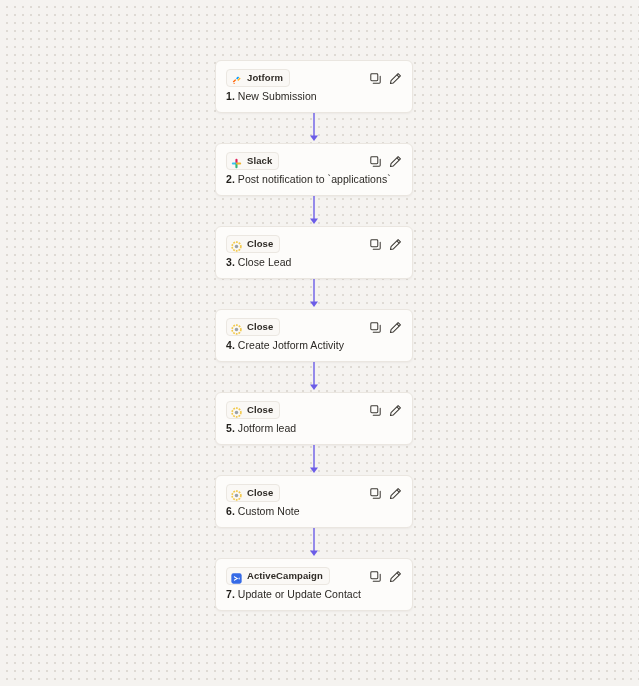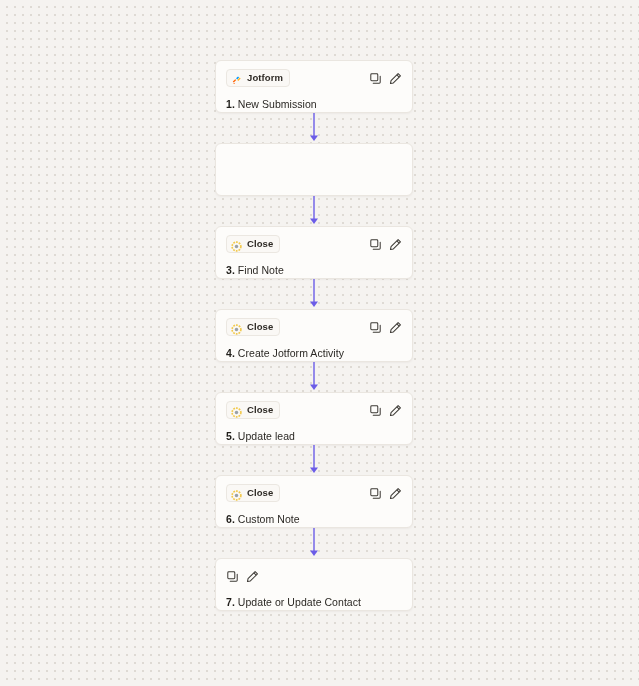--- a/index.html
+++ b/index.html
@@ -90,21 +90,21 @@
   .act-icon {
     width: 13px;
     height: 13px;
     display: block;
     cursor: pointer;
     color: #3d3a35;
   }
   .act-icon svg { display: block; width: 13px; height: 13px; }
 
   .step-title {
-    margin-top: 11px;
+    margin-top: 3px;
     font-size: 10.5px;
     color: #2b2824;
     letter-spacing: 0.05px;
     white-space: nowrap;
   }
   .step-num {
     font-weight: 700;
     color: #201e1a;
   }
 
@@ -155,20 +155,46 @@
         </div>
         <div class="step-title"><span class="step-num">1.</span><span>&nbsp;</span><span>New Submission</span></div>
       </div>
       <div class="connector">
         <svg width="16" height="30" viewBox="0 0 16 30" xmlns="http://www.w3.org/2000/svg">
           <line x1="8" y1="0" x2="8" y2="24" stroke="#6b5ce7" stroke-width="1.4"></line>
           <path d="M4 22.5 L8 28 L12 22.5 Z" fill="#6b5ce7"></path>
         </svg>
       </div>
       <div class="step-card">
+        <div class="card-head">
+          <div class="app-pill">
+            <span class="app-icon"><svg viewBox="0 0 16 16" xmlns="http://www.w3.org/2000/svg">
+                <rect x="6.4" y="1.2" width="3.1" height="7.6" rx="1.5" fill="#e01e5a"></rect>
+                <rect x="1.2" y="6.4" width="7.6" height="3.1" rx="1.5" fill="#36c5f0"></rect>
+                <rect x="6.4" y="7.2" width="3.1" height="7.6" rx="1.5" fill="#2eb67d"></rect>
+                <rect x="7.2" y="6.4" width="7.6" height="3.1" rx="1.5" fill="#ecb22e"></rect>
+              </svg></span>
+            <span class="app-pill-label">Slack</span>
+          </div>
+          <div class="card-actions">
+            <span class="act-icon" title="Duplicate step">
+              <svg viewBox="0 0 16 16" fill="none" xmlns="http://www.w3.org/2000/svg">
+                <rect x="2.2" y="2.2" width="8.6" height="8.6" rx="1.2" stroke="currentColor" stroke-width="1.25"></rect>
+                <path d="M5.2 13.8 h7.4 a1.2 1.2 0 0 0 1.2 -1.2 v-7.4" stroke="currentColor" stroke-width="1.25" stroke-linecap="round"></path>
+              </svg>
+            </span>
+            <span class="act-icon" title="Edit step">
+              <svg viewBox="0 0 16 16" fill="none" xmlns="http://www.w3.org/2000/svg">
+                <path d="M11.2 1.9 L14.1 4.8 L5.4 13.5 L1.8 14.2 L2.5 10.6 Z" stroke="currentColor" stroke-width="1.25" stroke-linejoin="round"></path>
+                <path d="M9.6 3.5 L12.5 6.4" stroke="currentColor" stroke-width="1.25"></path>
+              </svg>
+            </span>
+          </div>
+        </div>
+        <div class="step-title"><span class="step-num">2.</span><span>&nbsp;</span><span>Post notification to `applications`</span></div>
       </div>
       <div class="connector">
         <svg width="16" height="30" viewBox="0 0 16 30" xmlns="http://www.w3.org/2000/svg">
           <line x1="8" y1="0" x2="8" y2="24" stroke="#6b5ce7" stroke-width="1.4"></line>
           <path d="M4 22.5 L8 28 L12 22.5 Z" fill="#6b5ce7"></path>
         </svg>
       </div>
       <div class="step-card">
         <div class="card-head">
           <div class="app-pill">
@@ -186,21 +212,21 @@
               </svg>
             </span>
             <span class="act-icon" title="Edit step">
               <svg viewBox="0 0 16 16" fill="none" xmlns="http://www.w3.org/2000/svg">
                 <path d="M11.2 1.9 L14.1 4.8 L5.4 13.5 L1.8 14.2 L2.5 10.6 Z" stroke="currentColor" stroke-width="1.25" stroke-linejoin="round"></path>
                 <path d="M9.6 3.5 L12.5 6.4" stroke="currentColor" stroke-width="1.25"></path>
               </svg>
             </span>
           </div>
         </div>
-        <div class="step-title"><span class="step-num">3.</span><span>&nbsp;</span><span>Find Note</span></div>
+        <div class="step-title"><span class="step-num">3.</span><span>&nbsp;</span><span>Close Lead</span></div>
       </div>
       <div class="connector">
         <svg width="16" height="30" viewBox="0 0 16 30" xmlns="http://www.w3.org/2000/svg">
           <line x1="8" y1="0" x2="8" y2="24" stroke="#6b5ce7" stroke-width="1.4"></line>
           <path d="M4 22.5 L8 28 L12 22.5 Z" fill="#6b5ce7"></path>
         </svg>
       </div>
       <div class="step-card">
         <div class="card-head">
           <div class="app-pill">
@@ -250,21 +276,21 @@
               </svg>
             </span>
             <span class="act-icon" title="Edit step">
               <svg viewBox="0 0 16 16" fill="none" xmlns="http://www.w3.org/2000/svg">
                 <path d="M11.2 1.9 L14.1 4.8 L5.4 13.5 L1.8 14.2 L2.5 10.6 Z" stroke="currentColor" stroke-width="1.25" stroke-linejoin="round"></path>
                 <path d="M9.6 3.5 L12.5 6.4" stroke="currentColor" stroke-width="1.25"></path>
               </svg>
             </span>
           </div>
         </div>
-        <div class="step-title"><span class="step-num">5.</span><span>&nbsp;</span><span>Update lead</span></div>
+        <div class="step-title"><span class="step-num">5.</span><span>&nbsp;</span><span>Jotform lead</span></div>
       </div>
       <div class="connector">
         <svg width="16" height="30" viewBox="0 0 16 30" xmlns="http://www.w3.org/2000/svg">
           <line x1="8" y1="0" x2="8" y2="24" stroke="#6b5ce7" stroke-width="1.4"></line>
           <path d="M4 22.5 L8 28 L12 22.5 Z" fill="#6b5ce7"></path>
         </svg>
       </div>
       <div class="step-card">
         <div class="card-head">
           <div class="app-pill">
@@ -292,20 +318,28 @@
         <div class="step-title"><span class="step-num">6.</span><span>&nbsp;</span><span>Custom Note</span></div>
       </div>
       <div class="connector">
         <svg width="16" height="30" viewBox="0 0 16 30" xmlns="http://www.w3.org/2000/svg">
           <line x1="8" y1="0" x2="8" y2="24" stroke="#6b5ce7" stroke-width="1.4"></line>
           <path d="M4 22.5 L8 28 L12 22.5 Z" fill="#6b5ce7"></path>
         </svg>
       </div>
       <div class="step-card">
         <div class="card-head">
+          <div class="app-pill">
+            <span class="app-icon"><svg viewBox="0 0 16 16" xmlns="http://www.w3.org/2000/svg">
+                <rect x="0.5" y="0.5" width="15" height="15" rx="3" fill="#356ae6"></rect>
+                <path d="M4.3 4.2 L10.6 8 L4.3 11.8 L4.3 9.9 L7.6 8 L4.3 6.1 Z" fill="#ffffff"></path>
+                <rect x="11.1" y="6.6" width="1.5" height="2.8" rx="0.6" fill="#ffffff"></rect>
+              </svg></span>
+            <span class="app-pill-label">ActiveCampaign</span>
+          </div>
           <div class="card-actions">
             <span class="act-icon" title="Duplicate step">
               <svg viewBox="0 0 16 16" fill="none" xmlns="http://www.w3.org/2000/svg">
                 <rect x="2.2" y="2.2" width="8.6" height="8.6" rx="1.2" stroke="currentColor" stroke-width="1.25"></rect>
                 <path d="M5.2 13.8 h7.4 a1.2 1.2 0 0 0 1.2 -1.2 v-7.4" stroke="currentColor" stroke-width="1.25" stroke-linecap="round"></path>
               </svg>
             </span>
             <span class="act-icon" title="Edit step">
               <svg viewBox="0 0 16 16" fill="none" xmlns="http://www.w3.org/2000/svg">
                 <path d="M11.2 1.9 L14.1 4.8 L5.4 13.5 L1.8 14.2 L2.5 10.6 Z" stroke="currentColor" stroke-width="1.25" stroke-linejoin="round"></path>

